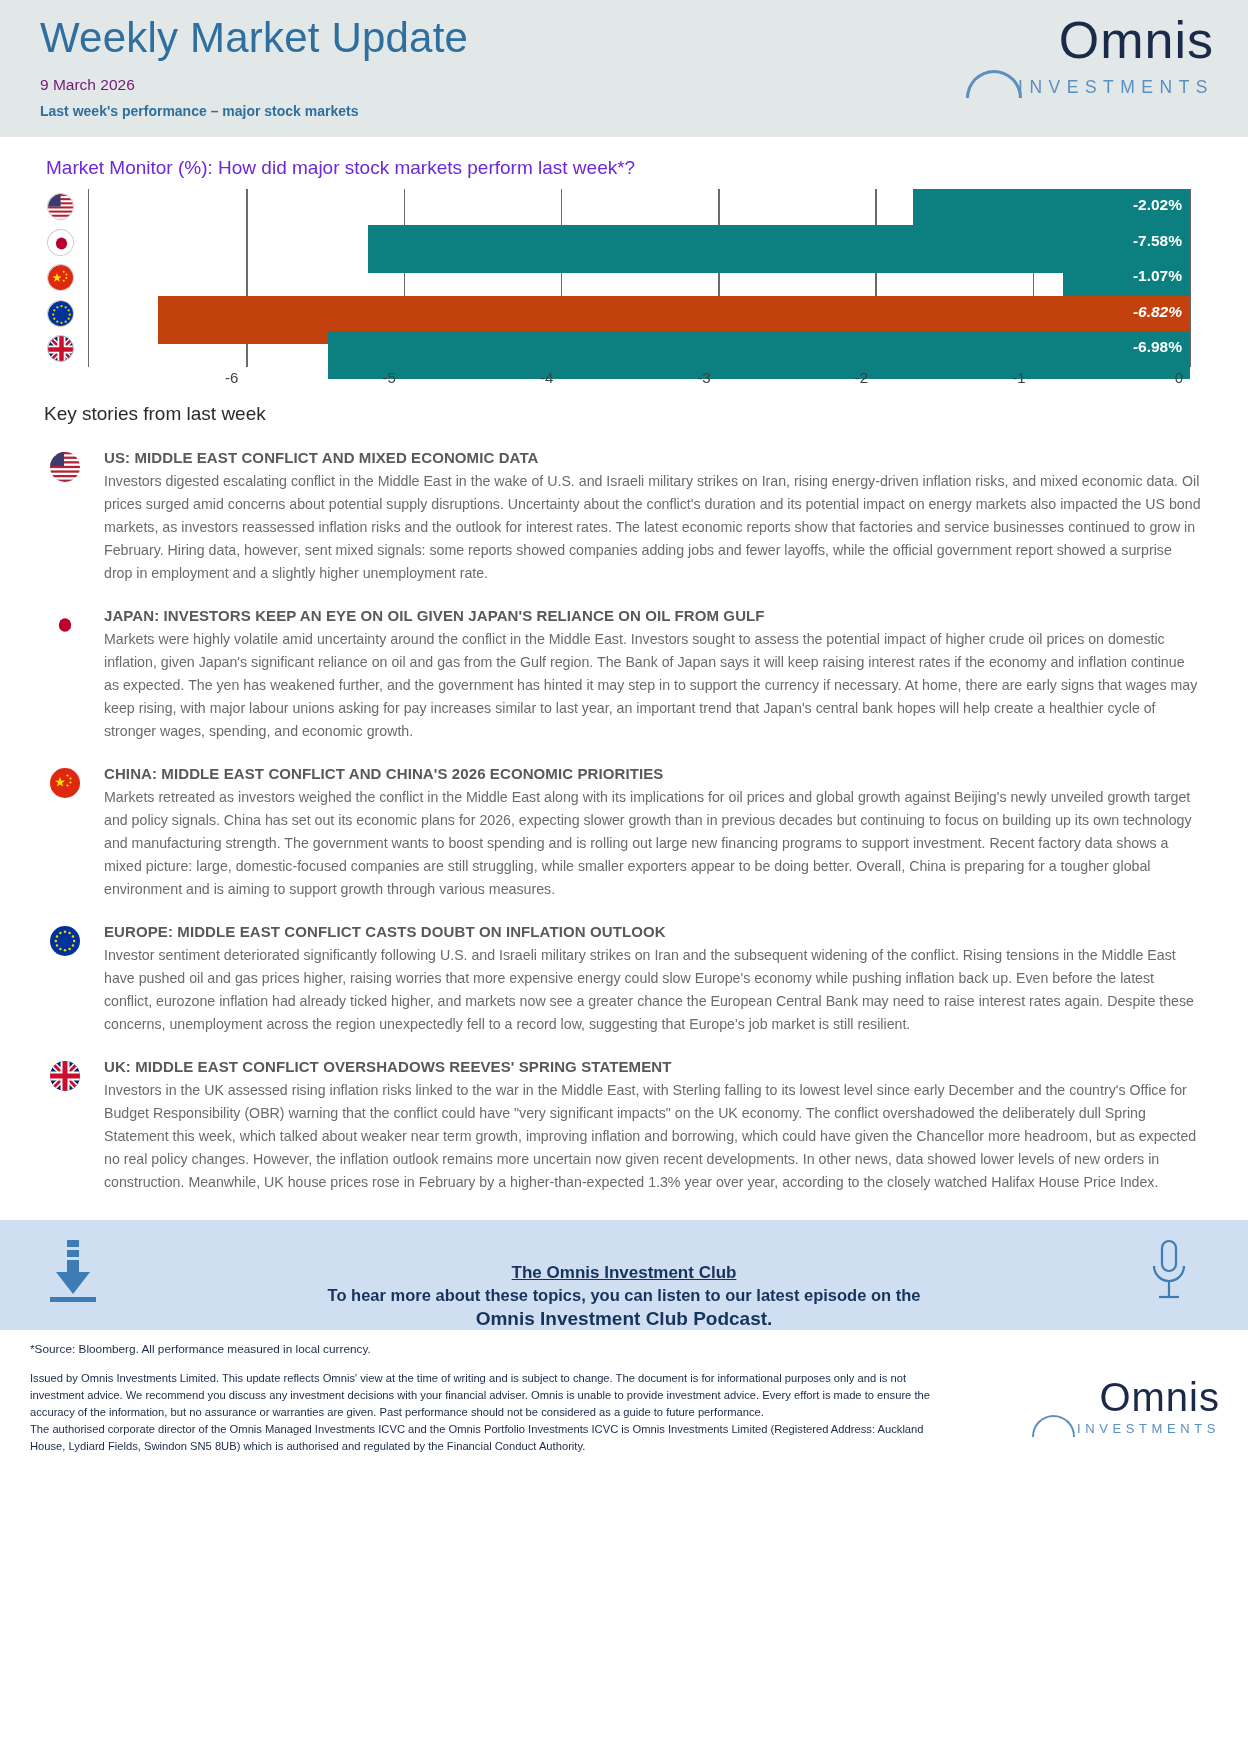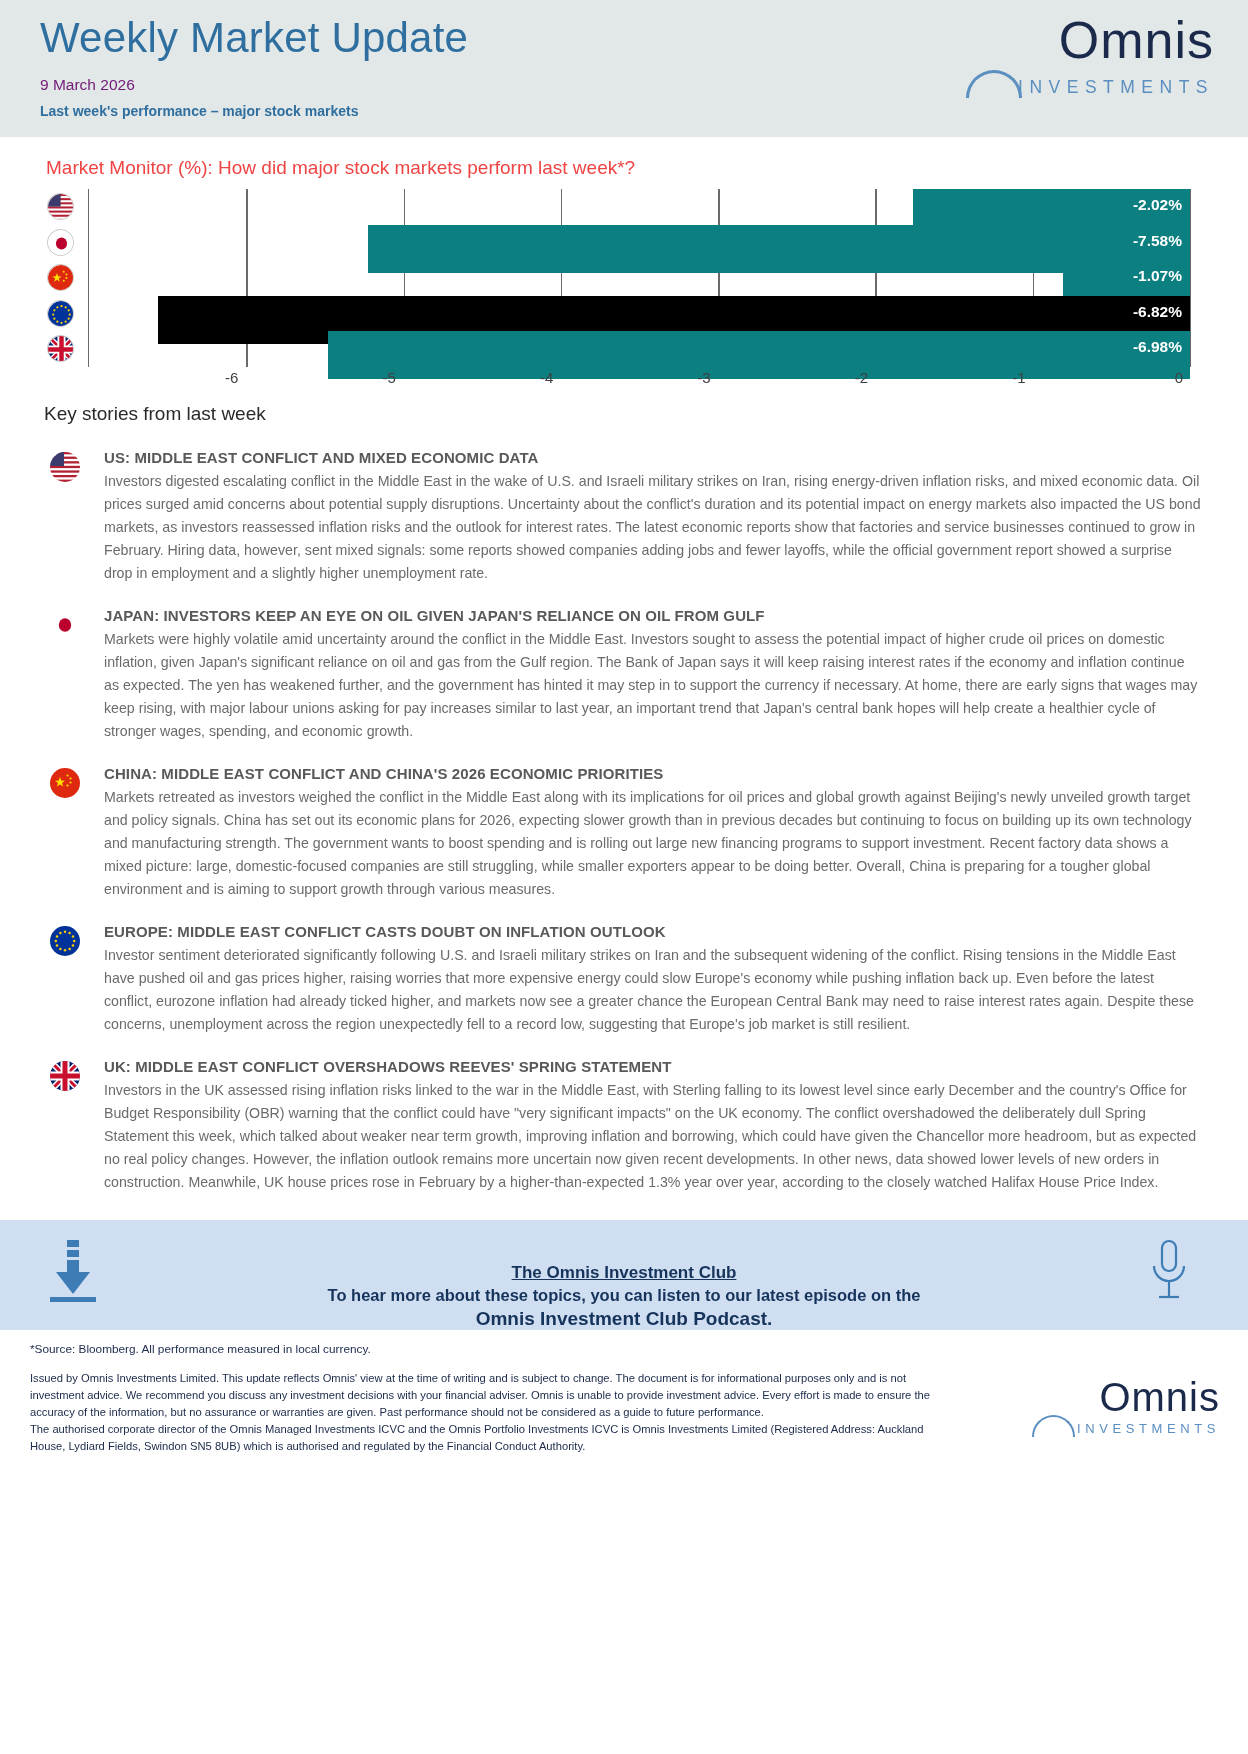--- a/index.html
+++ b/index.html
@@ -68,21 +68,21 @@
     bottom: 16px;
     font-size: 17.5px;
     letter-spacing: 6.5px;
     color: #5b8fc0;
   }
 
   
   .chart-block { position: relative; padding: 0 0 0 0; }
   .chart-title {
     font-size: 19px;
-    color: #ef4444;
+    color: #6d28d9;
     padding: 20px 0 10px 46px;
   }
   .chart-area {
     position: relative;
     margin-left: 88px;
     margin-right: 58px;
     height: 178px;
     border-left: 1.6px solid #6a6a6a;
   }
   .gridline {
@@ -294,21 +294,21 @@
           <div class="bar" style="left: 21.5714%; right: 0%; background: rgb(12, 127, 128);">
             <span class="bar-label">-7.58%</span>
           </div>
         </div>
         <div class="bar-row">
           <div class="bar" style="left: 84.7143%; right: 0%; background: rgb(12, 127, 128);">
             <span class="bar-label">-1.07%</span>
           </div>
         </div>
         <div class="bar-row">
-          <div class="bar" style="left: 2.57143%; right: 0%; background: #000000;">
+          <div class="bar" style="left: 2.57143%; right: 0%; background: #c2410c; font-style: italic;">
             <span class="bar-label">-6.82%</span>
           </div>
         </div>
         <div class="bar-row">
           <div class="bar" style="left: 18%; right: 0%; background: rgb(12, 127, 128);">
             <span class="bar-label">-6.98%</span>
           </div>
         </div>
       </div>
   </div>

